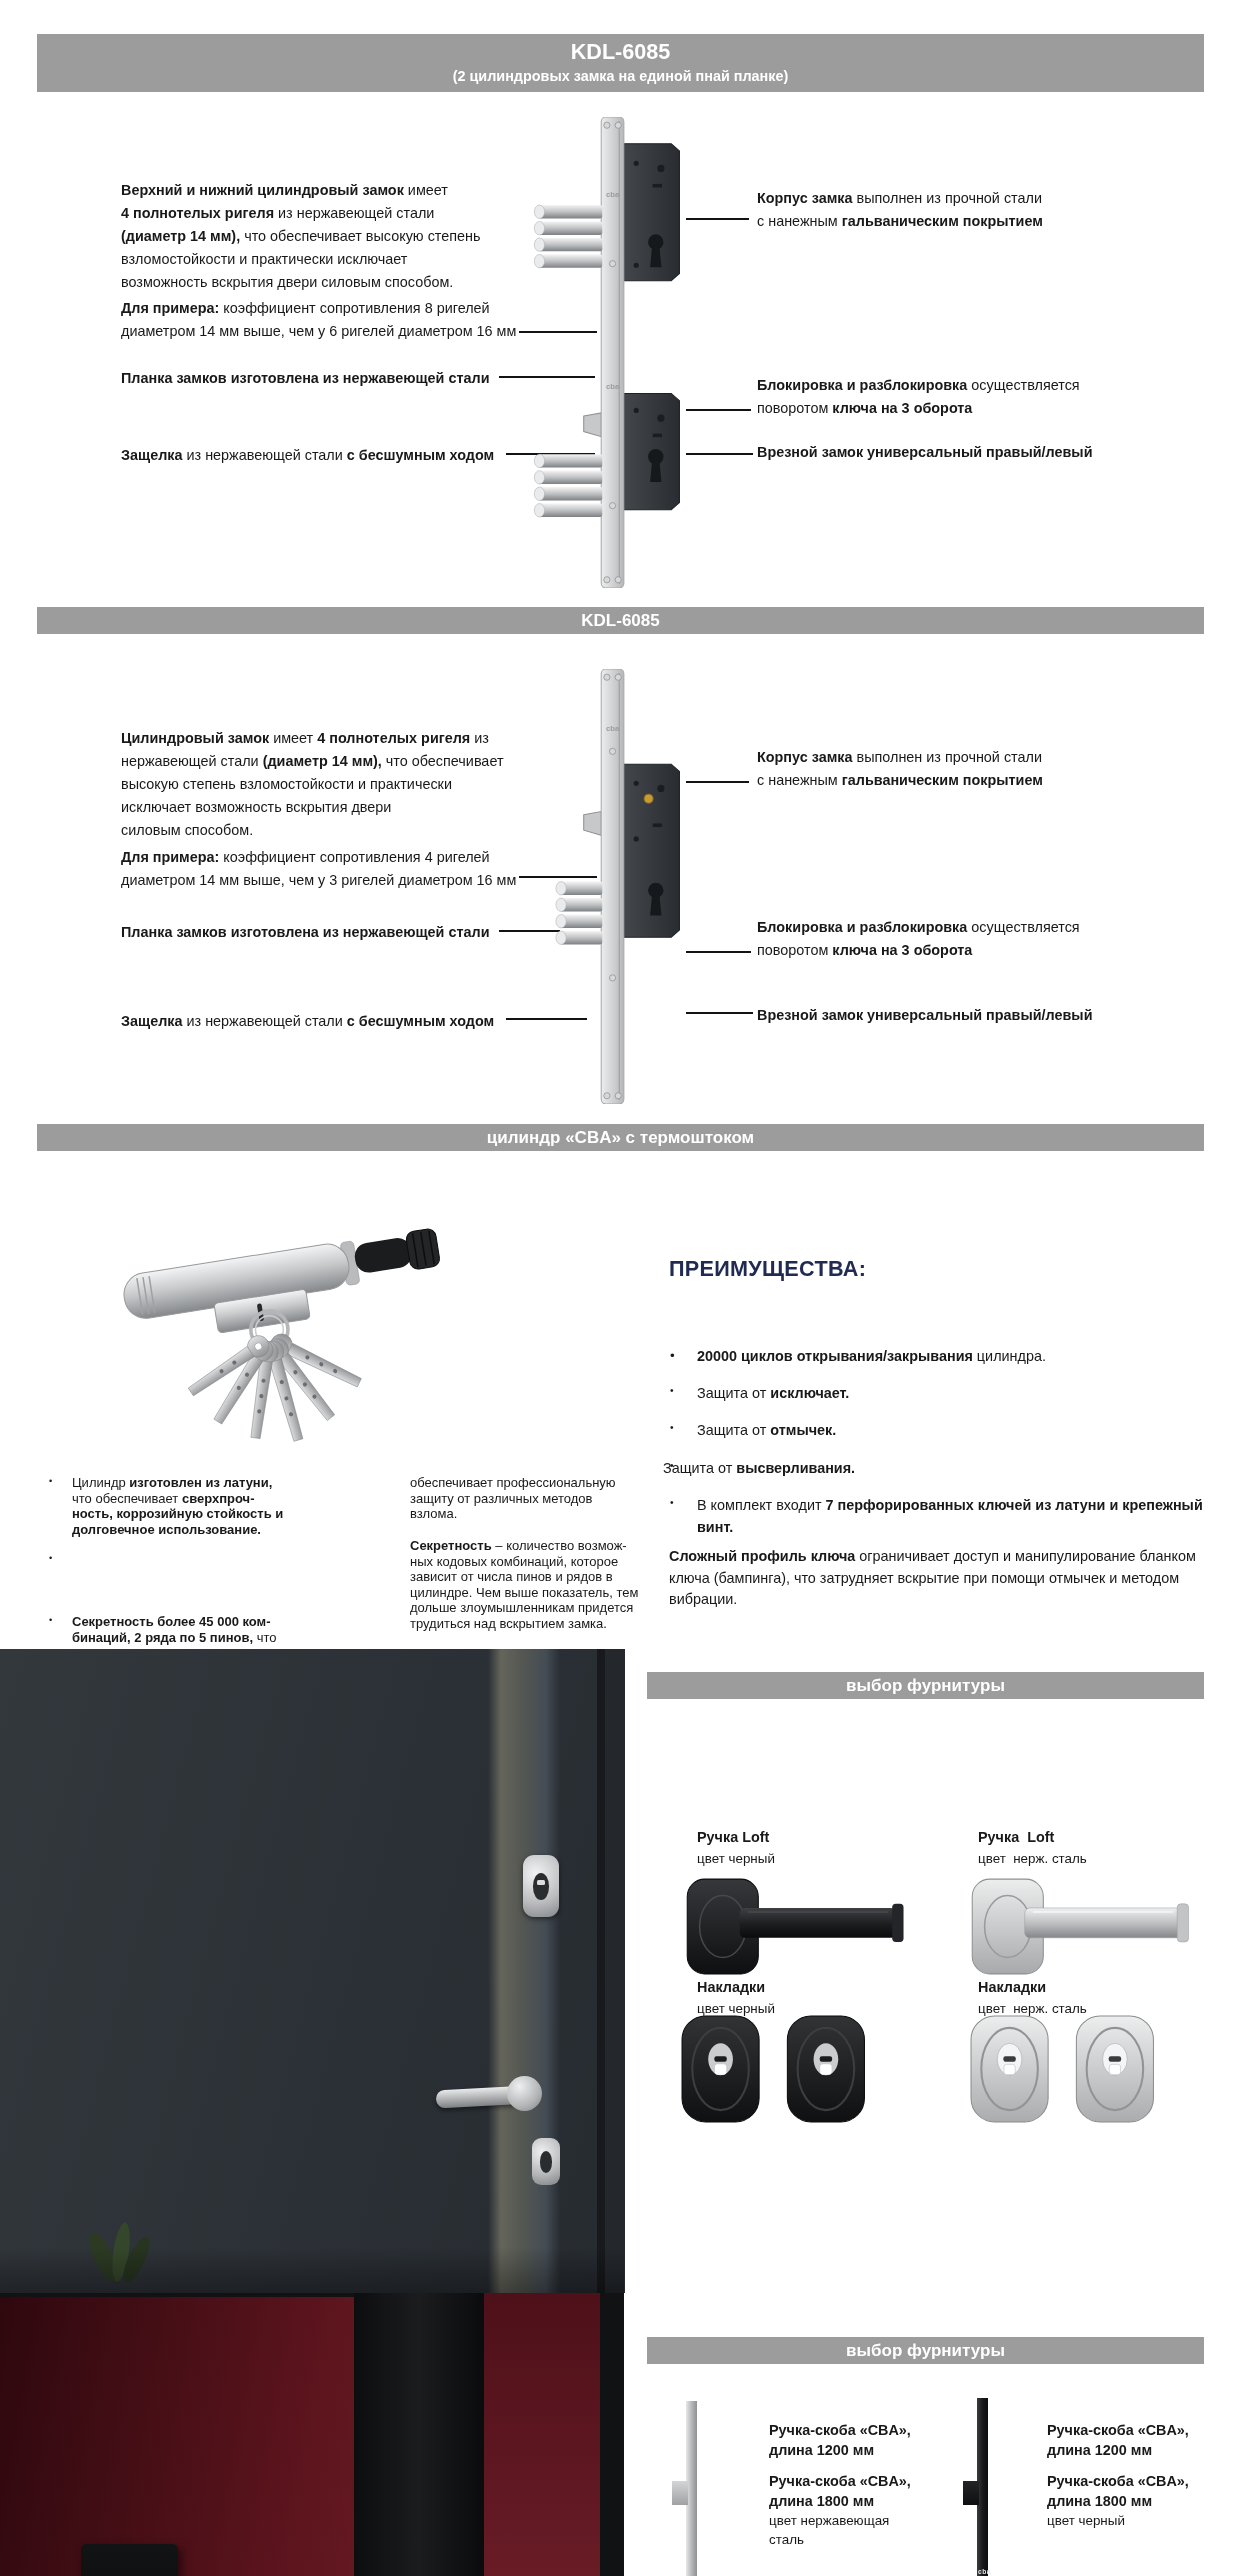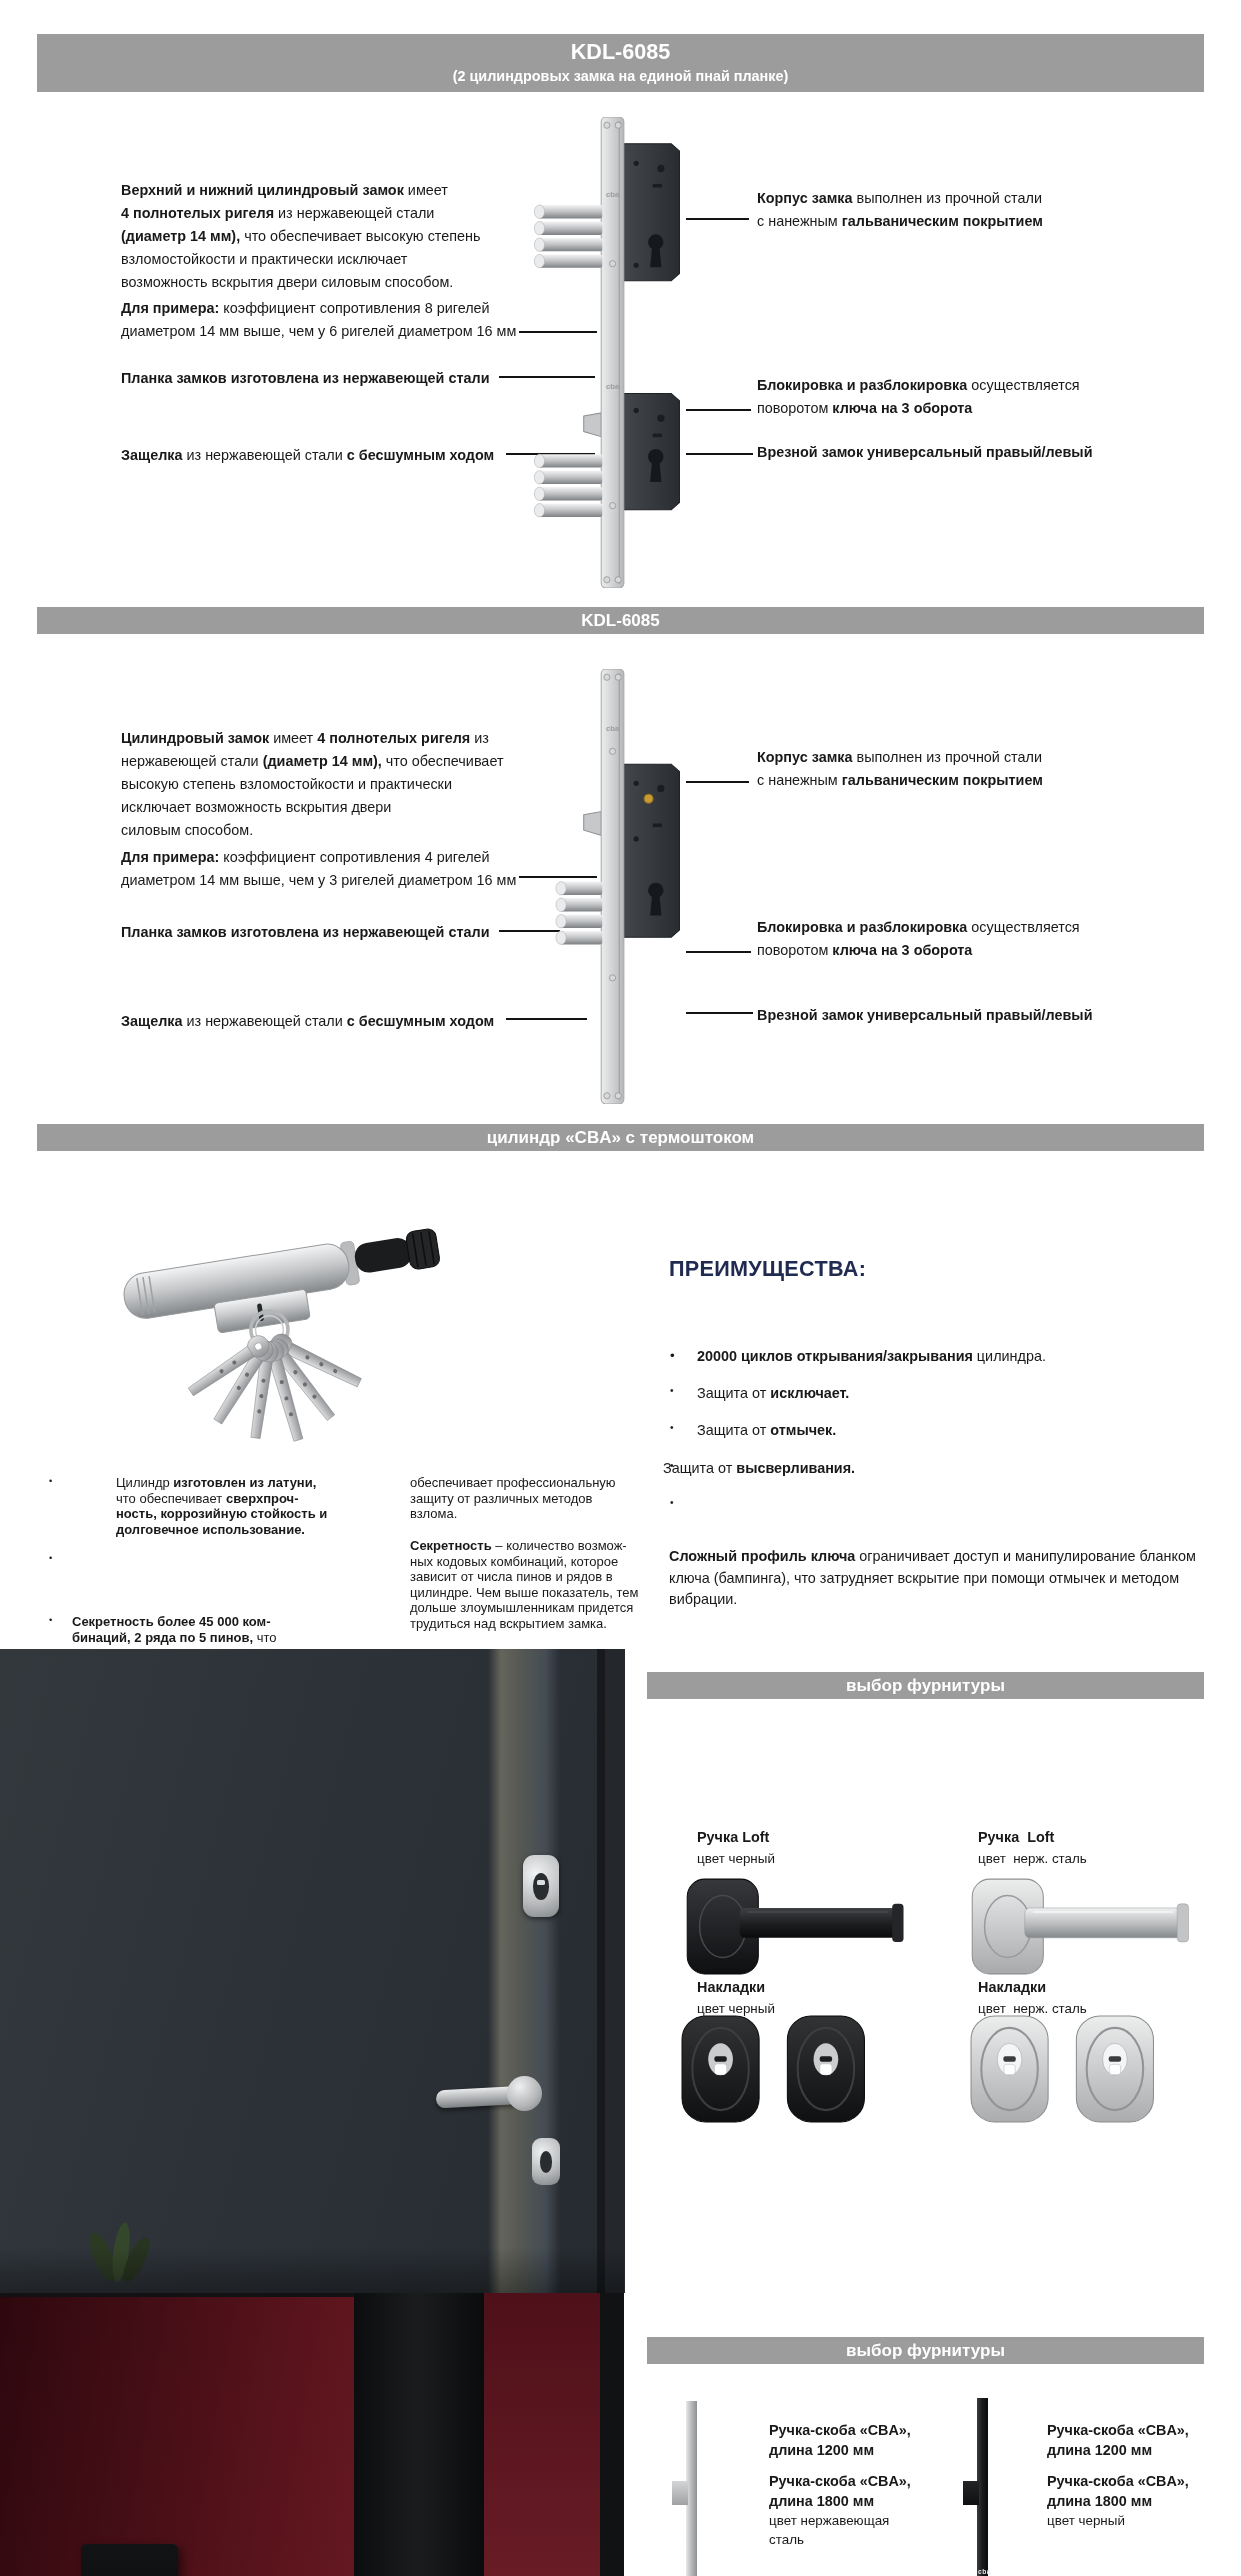--- a/index.html
+++ b/index.html
@@ -284,27 +284,29 @@
 
   <span class="adv-dot" style="left:670px;top:1348px;">•</span>
   <div class="callout" style="left:697px;top:1346px;width:515px;line-height:21.6px;"><span class="bb">20000 циклов открывания/закрывания</span><span> цилиндра.</span></div>
   <span class="adv-dot" style="left:670px;top:1385px;font-size:10.3px;">•</span>
   <div class="callout" style="left:697px;top:1383px;width:515px;line-height:21.6px;"><span>Защита от </span><span class="bb">исключает.</span></div>
   <span class="adv-dot" style="left:670px;top:1422px;font-size:10.3px;">•</span>
   <div class="callout" style="left:697px;top:1420px;width:515px;line-height:21.6px;"><span>Защита от </span><span class="bb">отмычек.</span></div>
   <span class="adv-dot" style="left:670px;top:1460px;font-size:10.3px;">•</span>
   <div class="callout" style="left:663px;top:1458px;width:515px;line-height:21.6px;"><span>Защита от </span><span class="bb">высверливания.</span></div>
   <span class="adv-dot" style="left:670px;top:1497px;font-size:10.3px;">•</span>
+  <div class="callout" style="left:697px;top:1495px;width:526px;line-height:21.6px;"><span>В комплект входит </span><span class="bb">7 перфорированных ключей из латуни и крепежный
+винт.</span></div>
 
   <div class="callout" style="left:669px;top:1546px;width:546px;line-height:21.6px;"><span class="bb">Сложный профиль ключа</span><span> ограничивает доступ и манипулирование бланком
 ключа (бампинга), что затрудняет вскрытие при помощи отмычек и методом
 вибрации.</span></div>
 
   <span class="adv-dot" style="left:49px;top:1476px;font-size:9.3px;">•</span>
-  <div class="callout small" style="left:72px;top:1475px;width:299px;margin-left:44px;"><span>Цилиндр </span><span class="bb">изготовлен из латуни,</span><span>
+  <div class="callout small" style="left:72px;top:1475px;width:299px;"><span>Цилиндр </span><span class="bb">изготовлен из латуни,</span><span>
 что обеспечивает </span><span class="bb">сверхпроч-
 ность, коррозийную стойкость и
 долговечное использование.</span></div>
   <span class="adv-dot" style="left:49px;top:1553px;font-size:9.3px;">•</span>
   <span class="adv-dot" style="left:49px;top:1615px;font-size:9.3px;">•</span>
   <div class="callout small" style="left:72px;top:1614px;width:299px;"><span class="bb">Секретность более 45 000 ком-
 бинаций, 2 ряда по 5 пинов,</span><span> что</span></div>
 
   <div class="callout small" style="left:410px;top:1475px;width:242px;"><span>обеспечивает профессиональную
 защиту от различных методов

